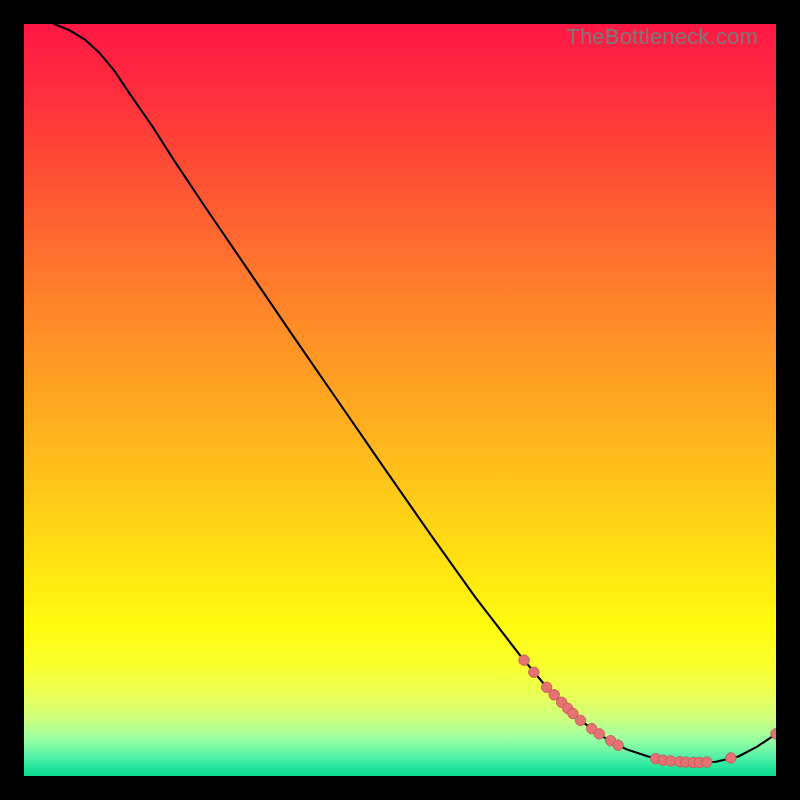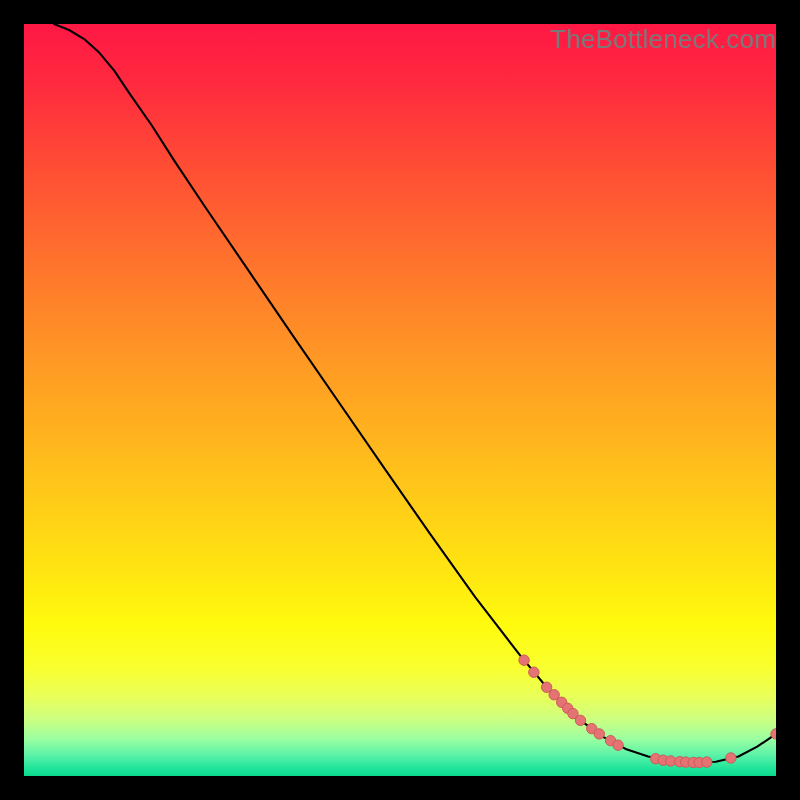--- a/index.html
+++ b/index.html
@@ -21,23 +21,23 @@
     position: absolute;
     inset: 0;
   }
   .curve-svg {
     position: absolute;
     inset: 0;
   }
   .watermark {
     position: absolute;
     top: 0px;
-    right: 0;
+    right: 18px;
     font-family: Arial, Helvetica, sans-serif;
-    font-size: 26px;
+    font-size: 22px;
     color: #7a7a7a;
     letter-spacing: 0.2px;
     font-weight: 500;
   }
 </style>
 </head>
 <body>
 
 <div class="frame">
   <div class="plot-area">

